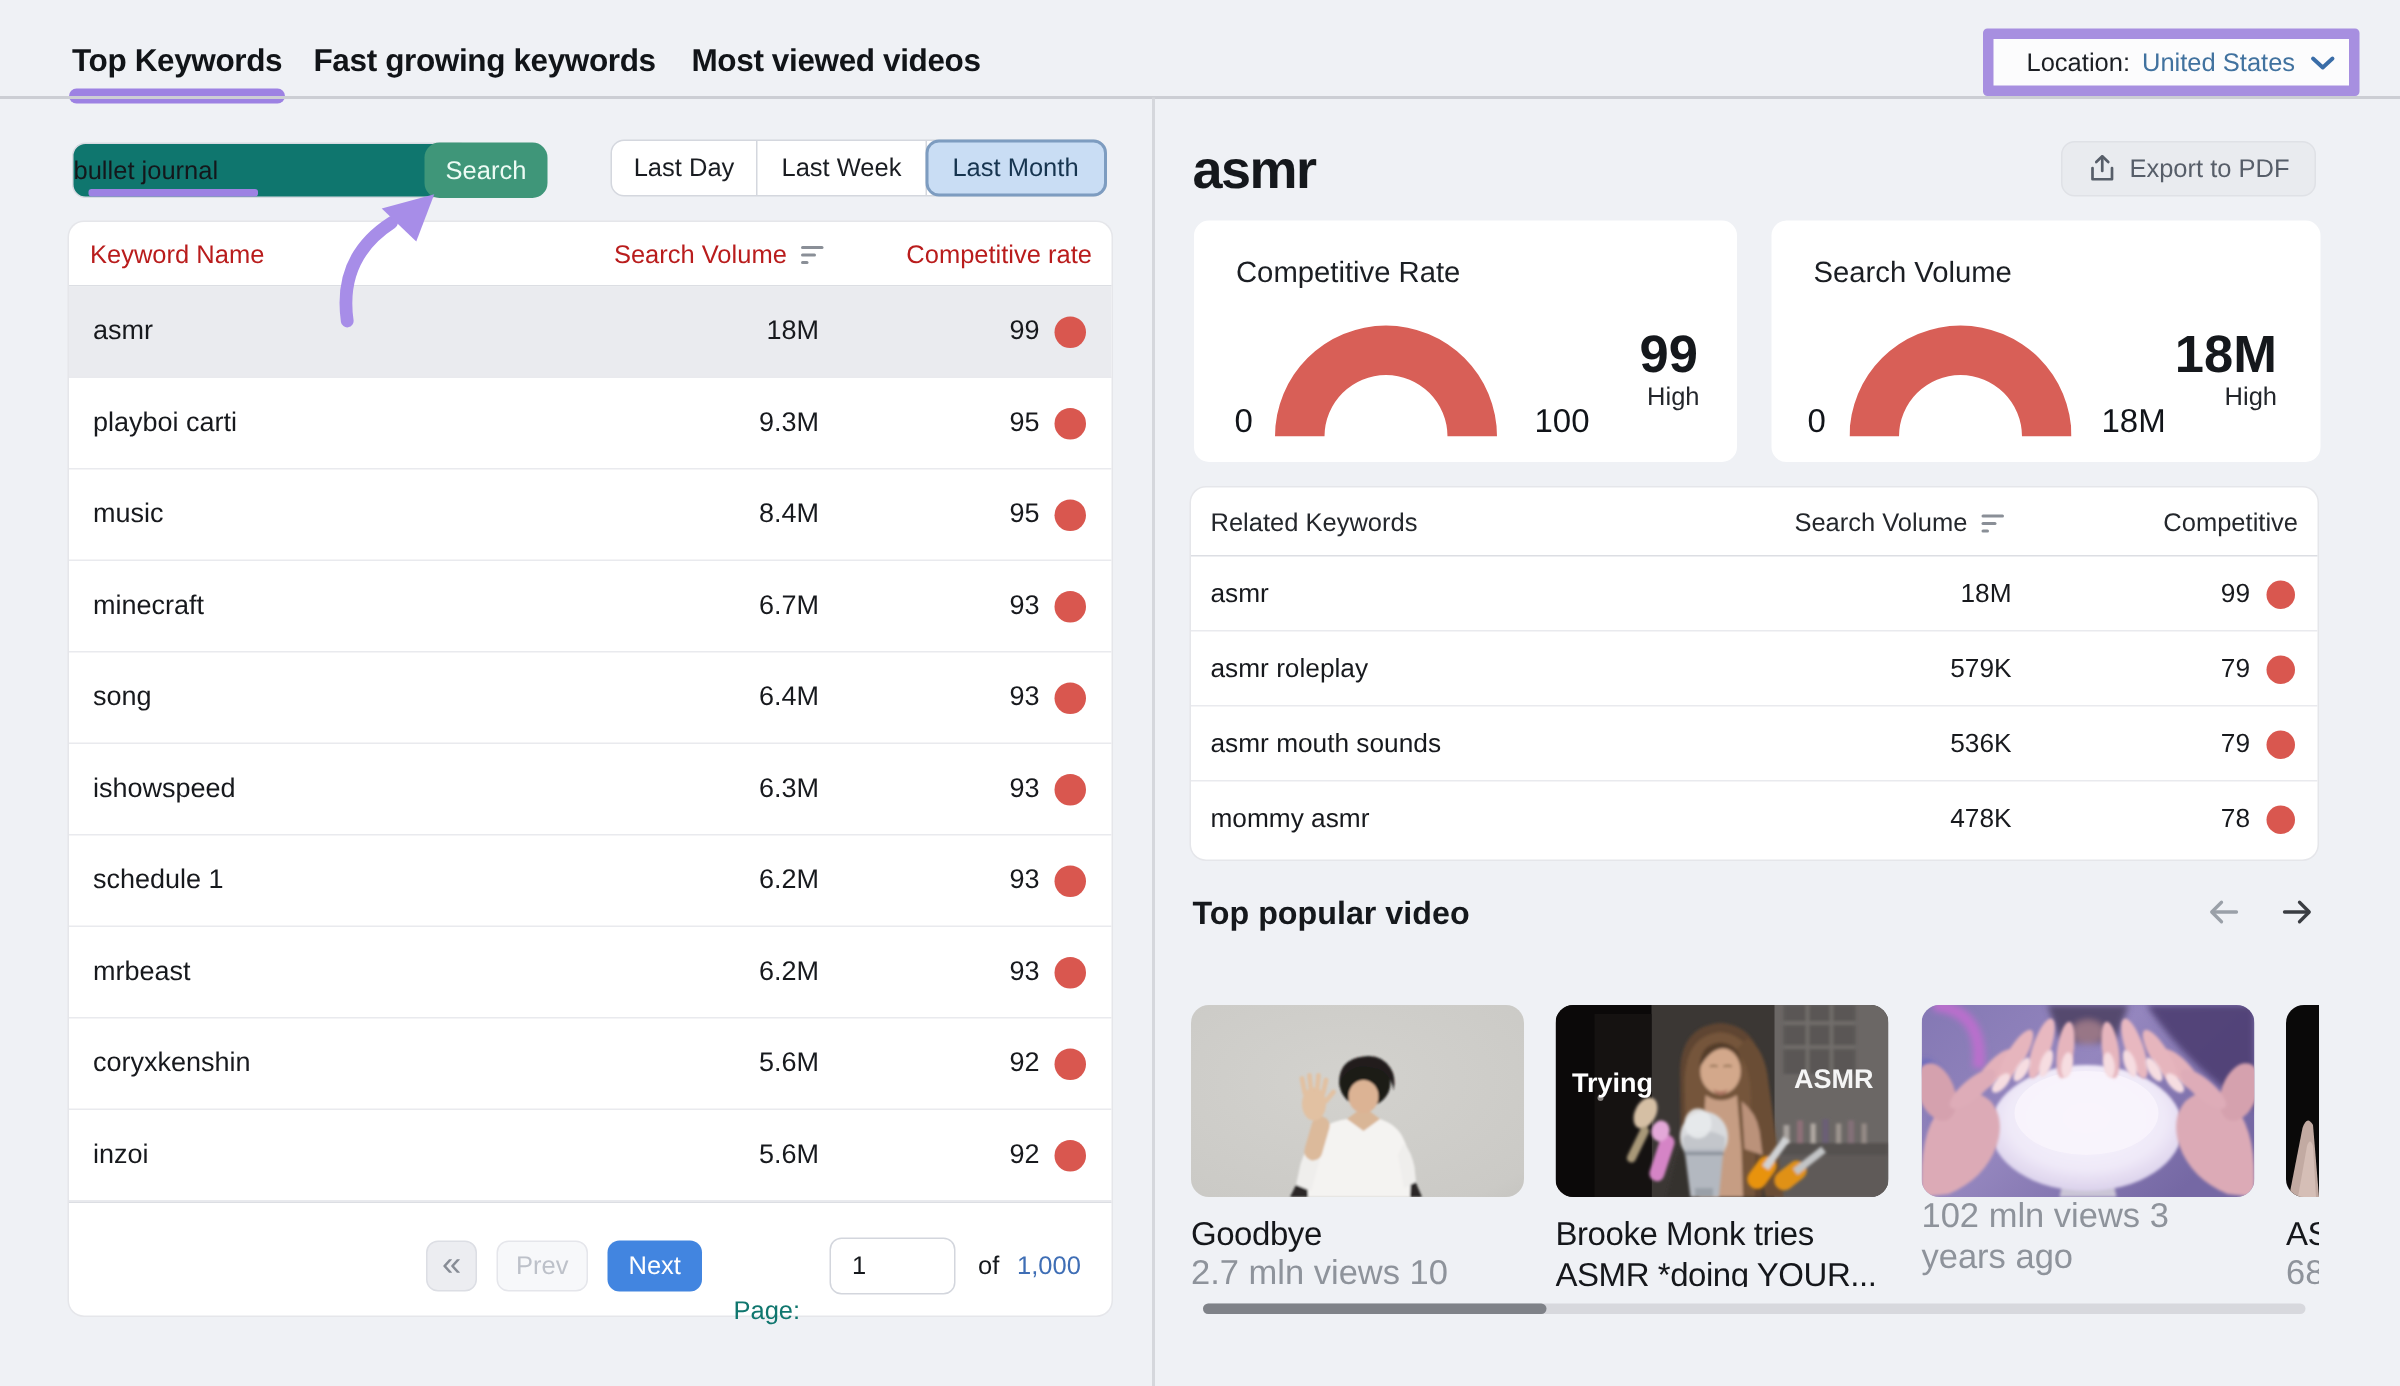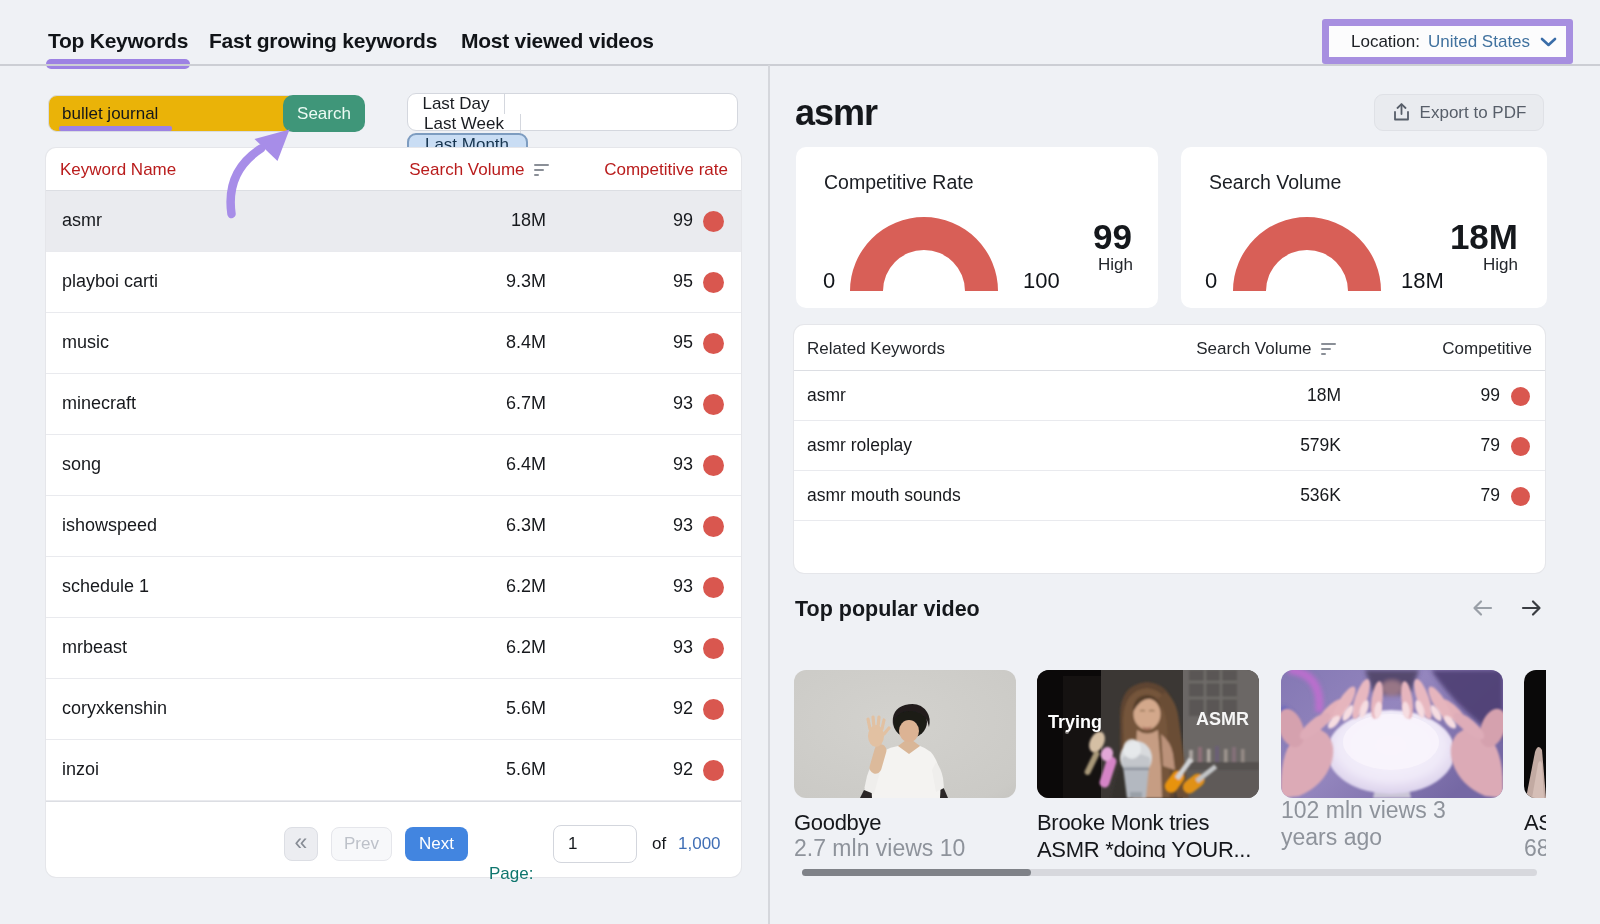--- a/index.html
+++ b/index.html
@@ -16,24 +16,24 @@
 .hsep { left:0; top:64px; width:1600px; height:2px; background:#ccced4; }
 .vsep { left:768px; top:65px; width:2px; height:859px; background:#d5d7dc; }
 
 
 .locbox { right:27px; top:19px; border:7px solid #a78fe0; background:#fcfcfd; height:45px; width:251px; border-radius:3px; display:flex; align-items:center; padding-left:22px; font-size:17px; }
 .locbox .lab { color:#1c1f24; }
 .locbox .val { color:#41729f; margin-left:8px; }
 .locbox svg { margin-left:10px; }
 
 
-.sinput { left:48px; top:95px; width:267px; height:37px; background:#eab308; border:1.5px solid #d8dbe2; border-radius:9px; display:flex; align-items:center; padding-left:13px; font-size:17px; color:#14171b; }
+.sinput { left:48px; top:95px; width:267px; height:37px; background:#0f766e; border:1.5px solid #d8dbe2; border-radius:9px; display:flex; align-items:center; font-size:17px; color:#14171b; }
 .sunder { left:59px; top:126px; width:113px; height:5px; background:#9d82e3; border-radius:2px; }
 .sbtn { left:283px; top:95px; width:82px; height:37px; background:#3f9679; border-radius:10px; color:#ecfbf4; font-size:17px; display:flex; align-items:center; justify-content:center; }
-.seg { left:407px; top:93px; width:331px; height:38px; background:#fff; border:1.5px solid #d4d7de; border-radius:9px; display:flex;flex-direction:column; }
+.seg { left:407px; top:93px; width:331px; height:38px; background:#fff; border:1.5px solid #d4d7de; border-radius:9px; display:flex; }
 .seg .s { display:flex; align-items:center; justify-content:center; font-size:17px; color:#191c21; border-right:1px solid #d4d7de; }
 .seg .s1 { width:97px; }
 .seg .s2 { width:113px; }
 .seg .s3 { width:121px; background:#c9ddf4; border:2px solid #7d9cc0; border-radius:9px; color:#16344f; margin:-1.5px; height:38px; border-right:2px solid #7d9cc0; }
 
 
 .card { background:#fff; border-radius:10px; }
 .ltable { left:46px; top:148px; width:695px; height:729px; box-shadow:0 0 0 1px #e5e6ea; }
 .lthead { position:absolute; left:0; top:0; width:100%; height:43px; border-bottom:1.5px solid #dcdee3; font-size:17px; color:#b91c1c; }
 .lthead .c1 { position:absolute; left:14px; top:12px; }
@@ -247,20 +247,26 @@
   <div class="relrow" style="top:96px">
       <span class="kw">asmr roleplay</span>
       <span class="vol">579K</span>
       <span class="rate">79</span>
       <span class="reldot"></span>
     </div>
   <div class="relrow" style="top:146px">
       <span class="kw">asmr mouth sounds</span>
       <span class="vol">536K</span>
       <span class="rate">79</span>
+      <span class="reldot"></span>
+    </div>
+  <div class="relrow" style="top:196px;border-bottom:none">
+      <span class="kw">mommy asmr</span>
+      <span class="vol">478K</span>
+      <span class="rate">78</span>
       <span class="reldot"></span>
     </div>
 </div>
 
 <div class="abs vtitle">Top popular video</div>
 <svg class="abs varrows" width="80" height="26" viewBox="0 0 80 26">
   <g stroke="#9aa0a8" stroke-width="2.2" fill="none" stroke-linecap="round" stroke-linejoin="round">
       <path d="M24 13 L8 13"></path>
       <path d="M14 6.5 L7.5 13 L14 19.5"></path>
     </g>

